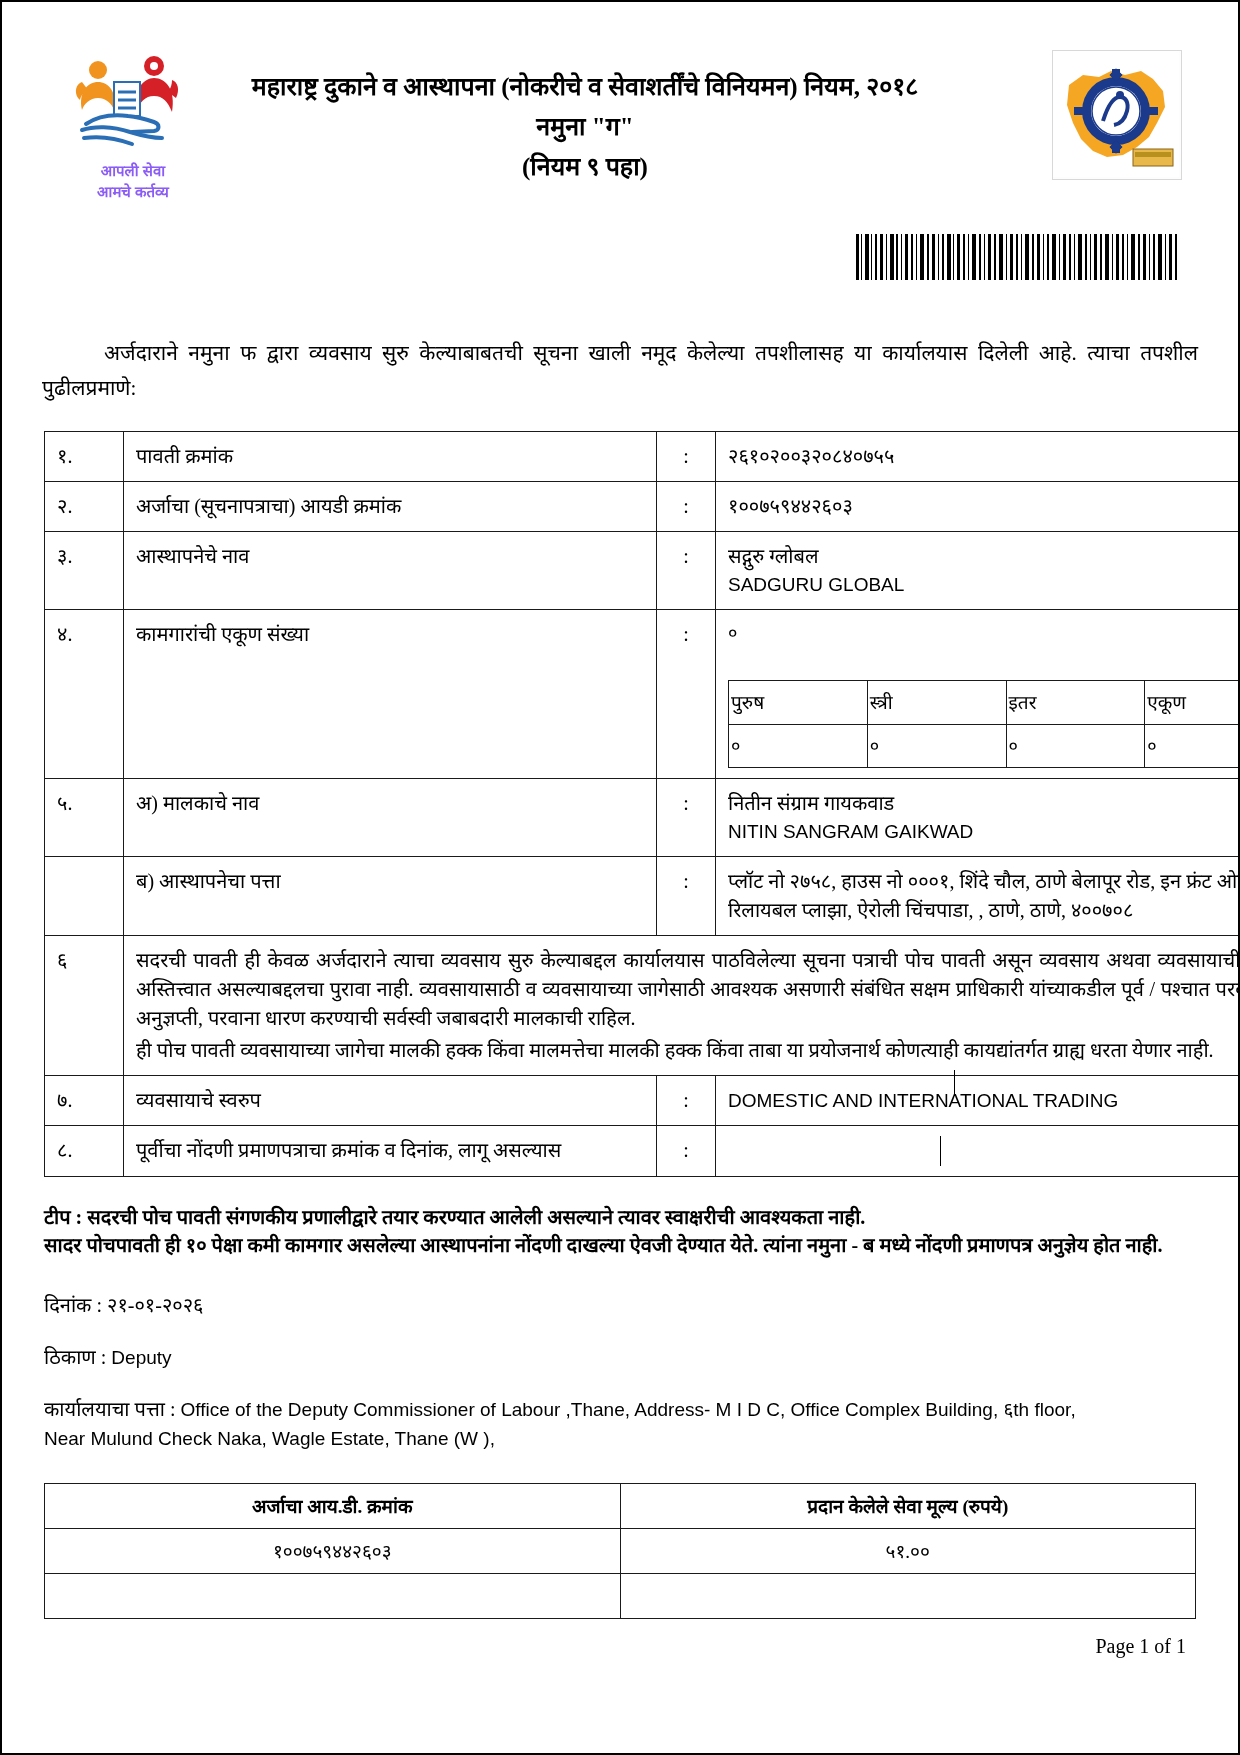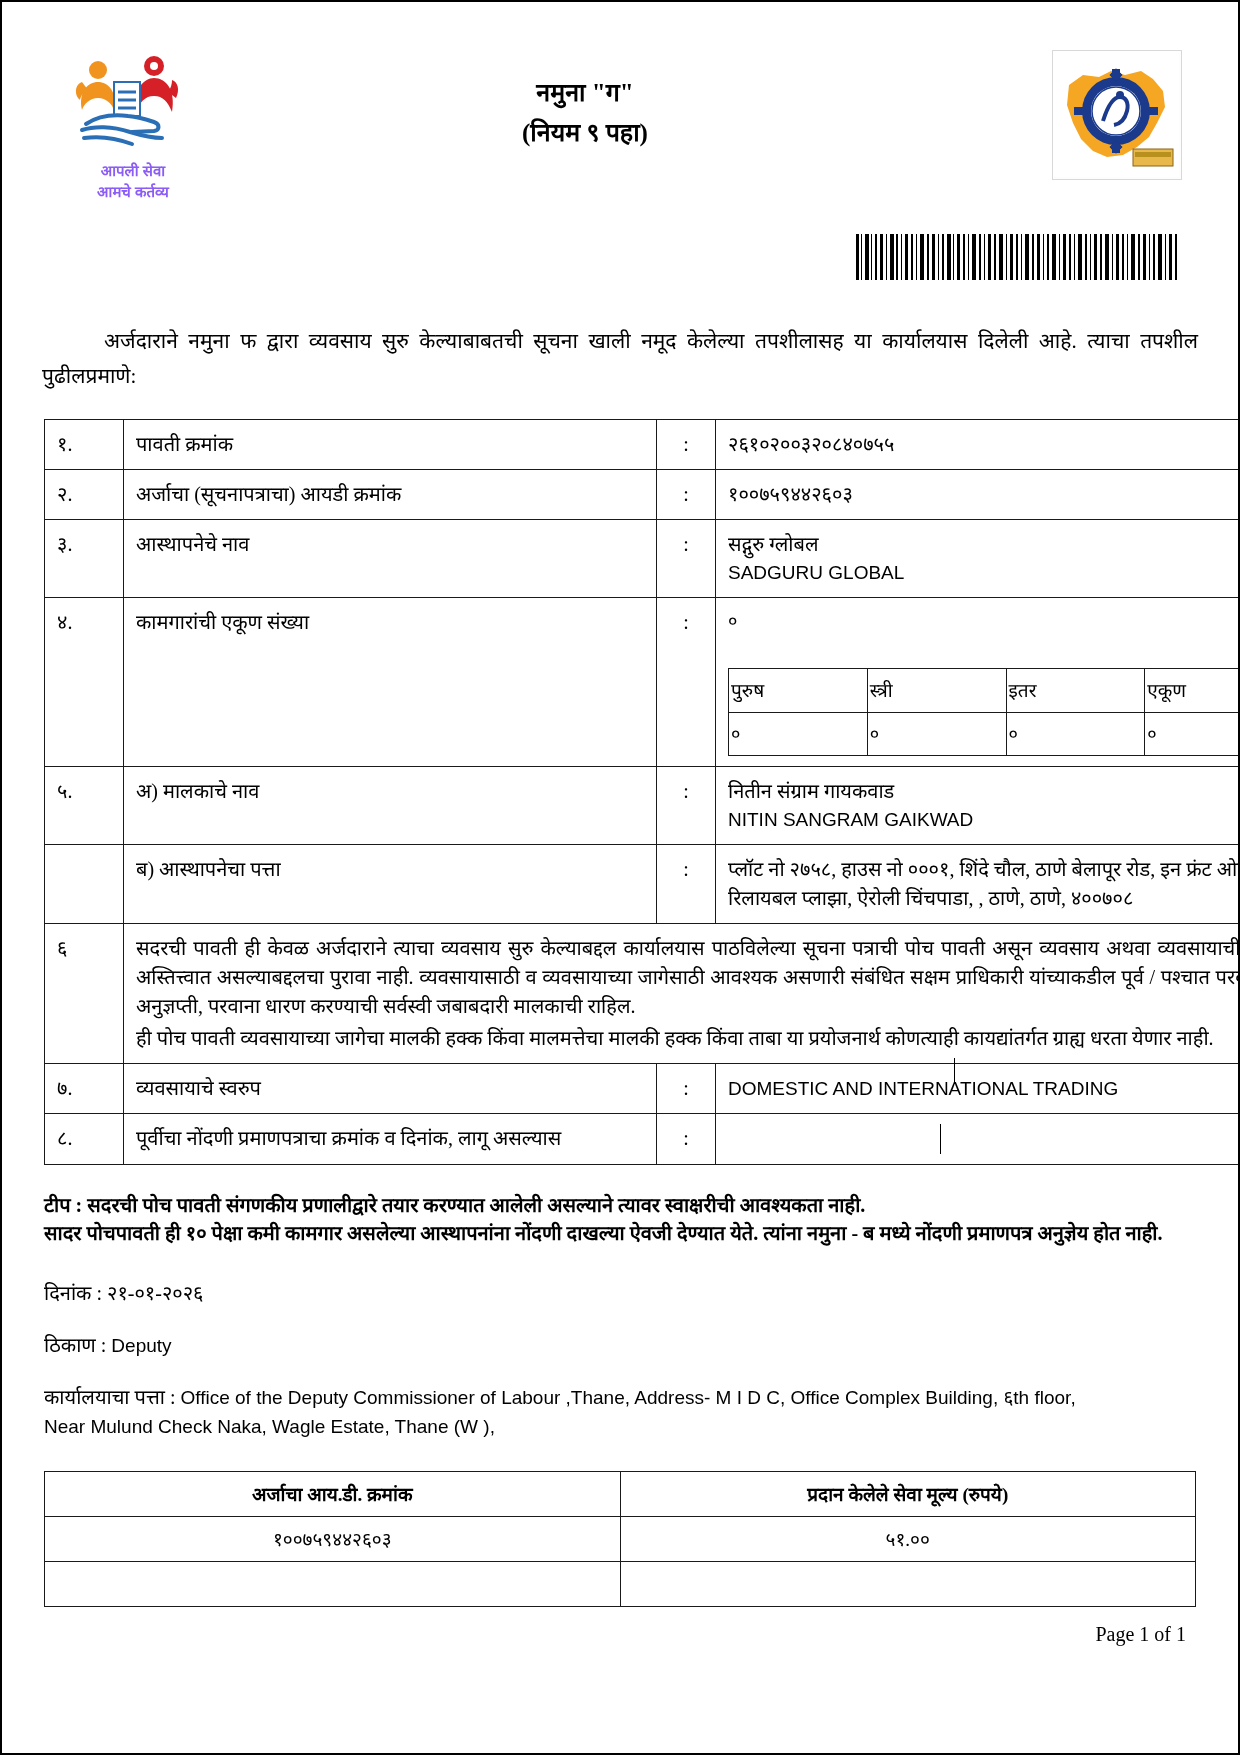--- a/index.html
+++ b/index.html
@@ -101,21 +101,21 @@
     position: absolute;
     right: 28px;
     top: 2px;
     width: 328px;
     height: 46px;
     background-repeat: no-repeat;
   }
 
   
   .intro {
-    margin: 34px 12px 0 12px;
+    margin: 46px 12px 0 12px;
     font-size: 21px;
     line-height: 1.65;
     text-align: justify;
     text-indent: 62px;
   }
 
   
   table.main {
     margin: 26px 14px 0 14px;
     width: 1152px;
@@ -262,20 +262,21 @@
 
           <path d="M18 72 C30 64 44 62 60 64 C70 65 80 68 86 70 C92 72 92 78 86 79 L64 80" fill="none" stroke="#2a6fb5" stroke-width="4" stroke-linecap="round"></path>
           <path d="M14 78 C26 74 44 74 62 80 C72 83 84 86 94 86" fill="none" stroke="#2a6fb5" stroke-width="4" stroke-linecap="round"></path>
           <path d="M16 86 C30 84 48 86 64 92" fill="none" stroke="#2a6fb5" stroke-width="4" stroke-linecap="round"></path>
         </svg>
         <div class="logo-caption">आपली सेवा</div>
         <div class="logo-caption">आमचे कर्तव्य</div>
       </div>
 
       <div class="header-titles">
+        <div class="title-line1">महाराष्ट्र दुकाने व आस्थापना (नोकरीचे व सेवाशर्तींचे विनियमन) नियम, २०१८</div>
         <div class="title-line2">नमुना "ग"</div>
         <div class="title-line3">(नियम ९ पहा)</div>
       </div>
 
       <div class="logo-right">
         <svg width="126" height="126" viewBox="0 0 126 126">
           <rect x="0" y="0" width="126" height="126" fill="#ffffff"></rect>
 
           <path d="M16 34 L30 24 L46 26 L58 20 L72 24 L88 20 L100 28 L110 40 L112 56 L104 72 L96 86 L84 96 L70 104 L54 106 L40 100 L28 88 L20 72 L14 54 Z" fill="#f5a623"></path>
 

